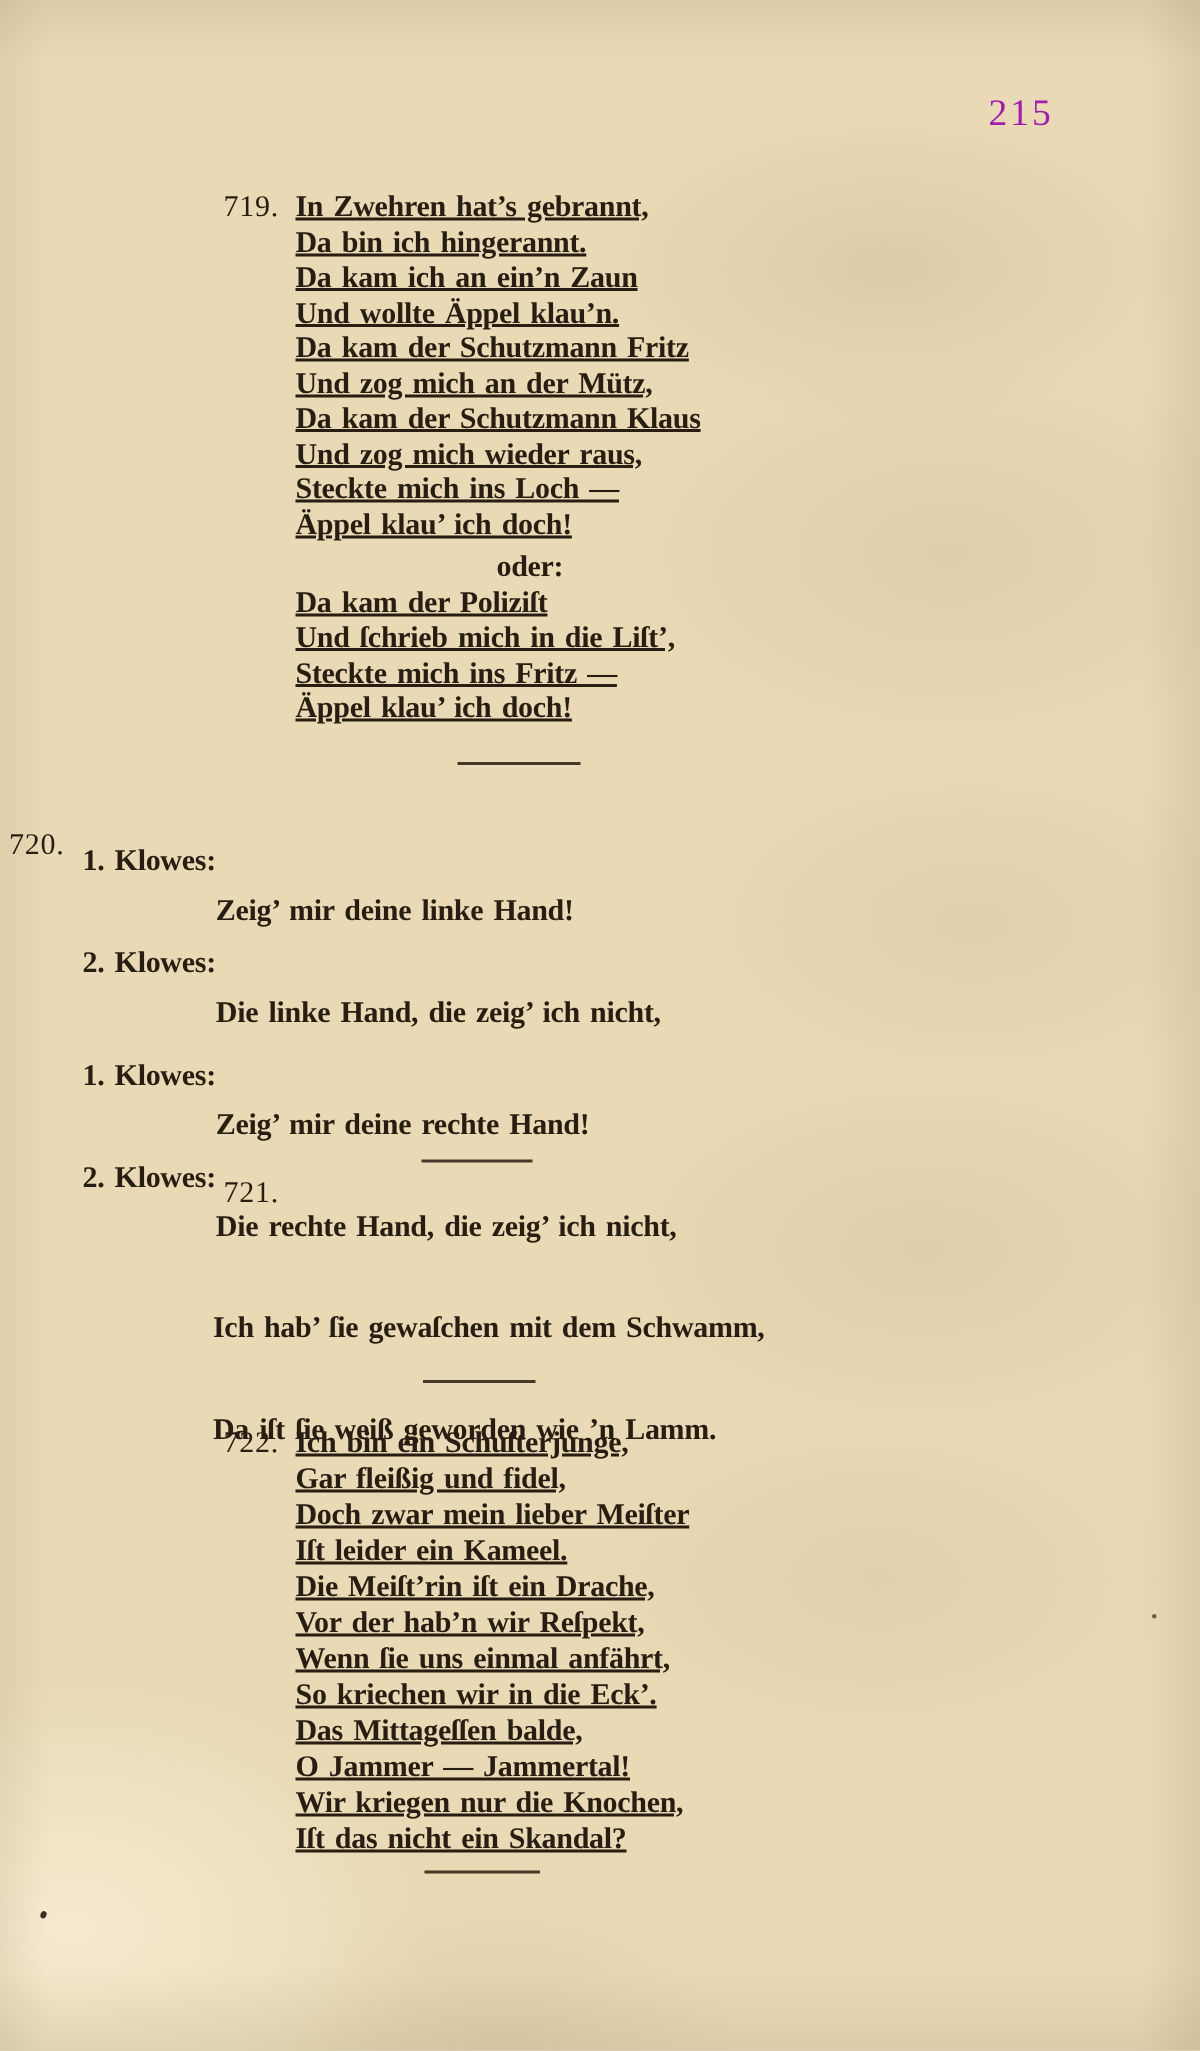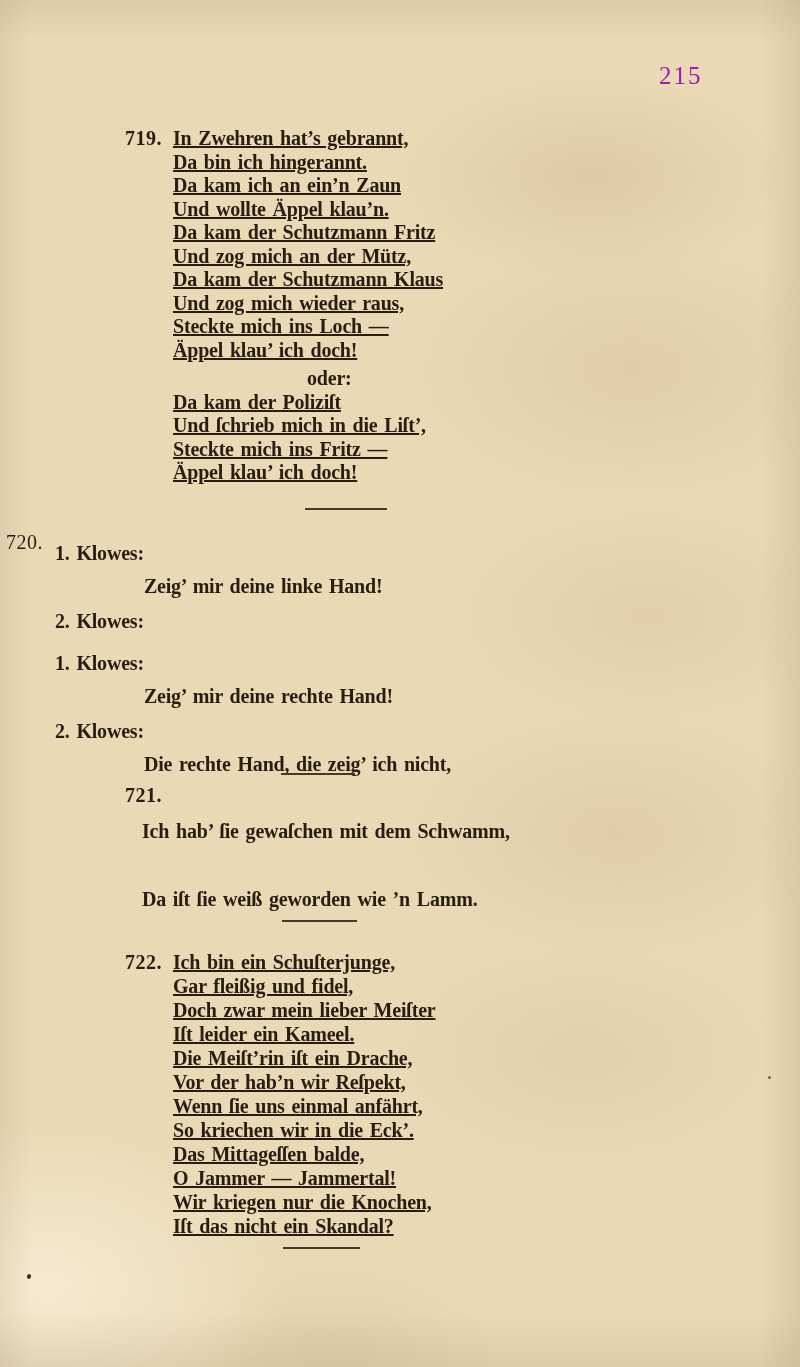--- a/index.html
+++ b/index.html
@@ -51,37 +51,38 @@
     font-weight: bold;
     font-size: 20px;
     line-height: 23.5px;
     word-spacing: 2px;
     letter-spacing: -0.2px;
   }
   .vnum {
     flex: none;
     width: 162px;
     text-align: right;
-    font-weight: bold;
+    font-weight: normal;
     letter-spacing: 0.5px;
+    padding-left: 24px;
   }
   .vbody { margin-left: 11px; }
   .lines { white-space: pre-line; text-decoration: underline; }
 
   .v719 { top: 127px; }
   .oder { margin-top: 5px; margin-left: 134px; }
 
   .v721 { top: 784px; }
   .v722 { top: 950px; line-height: 24px; }
 
   
   .v720 {
     position: absolute;
     left: 0;
-    top: 531px;
+    top: 552px;
     font-weight: bold;
     font-size: 20px;
     line-height: 23.5px;
     word-spacing: 2px;
     letter-spacing: -0.2px;
   }
   .drow { display: flex; }
   .drow.gap { margin-top: 8px; }
   .rnum {
     flex: none;
@@ -147,20 +148,21 @@
 
   <section class="v720">
     <div class="drow">
       <span class="rnum">720.</span>
       <span class="rlabel">1. Klowes:</span>
       <span class="rtext">Zeig’ mir deine linke Hand!</span>
     </div>
     <div class="drow">
       <span class="rnum"></span>
       <span class="rlabel">2. Klowes:</span>
+      <span class="rtext">Die linke Hand, die zeig’ ich nicht,</span>
     </div>
     <div class="drow gap">
       <span class="rnum"></span>
       <span class="rlabel">1. Klowes:</span>
       <span class="rtext">Zeig’ mir deine rechte Hand!</span>
     </div>
     <div class="drow">
       <span class="rnum"></span>
       <span class="rlabel">2. Klowes:</span>
       <span class="rtext">Die rechte Hand, die zeig’ ich nicht,</span>

